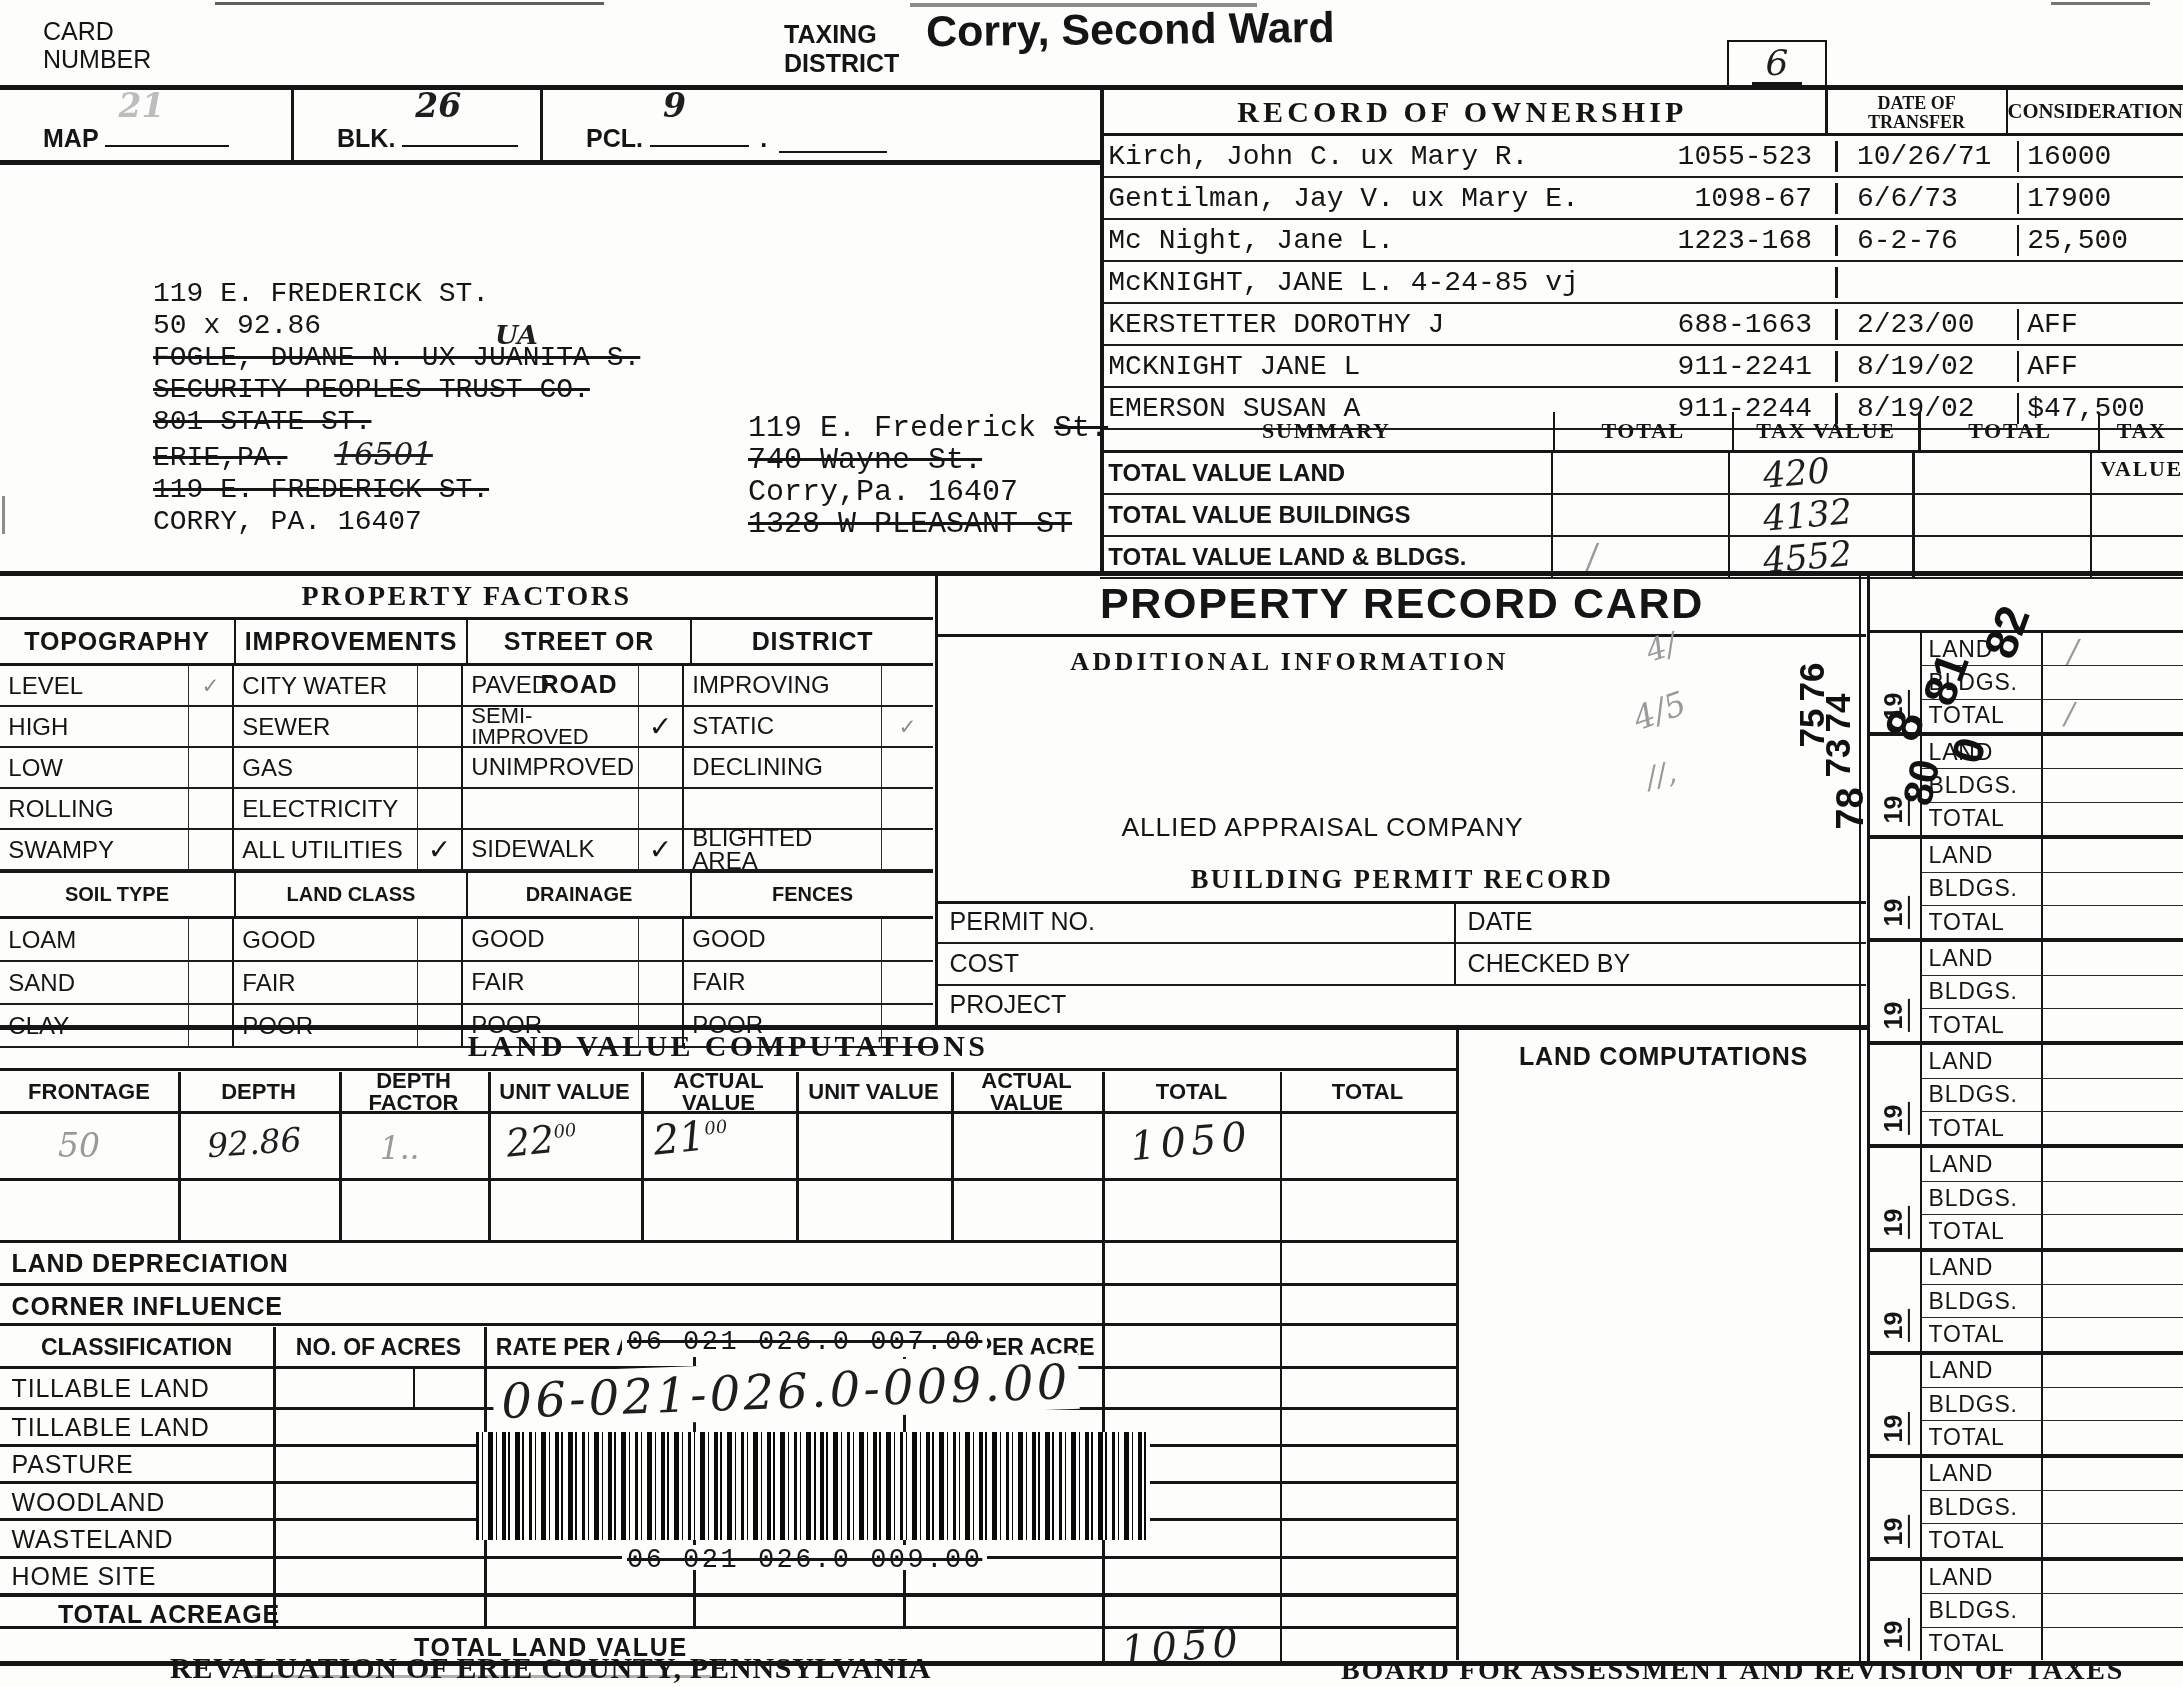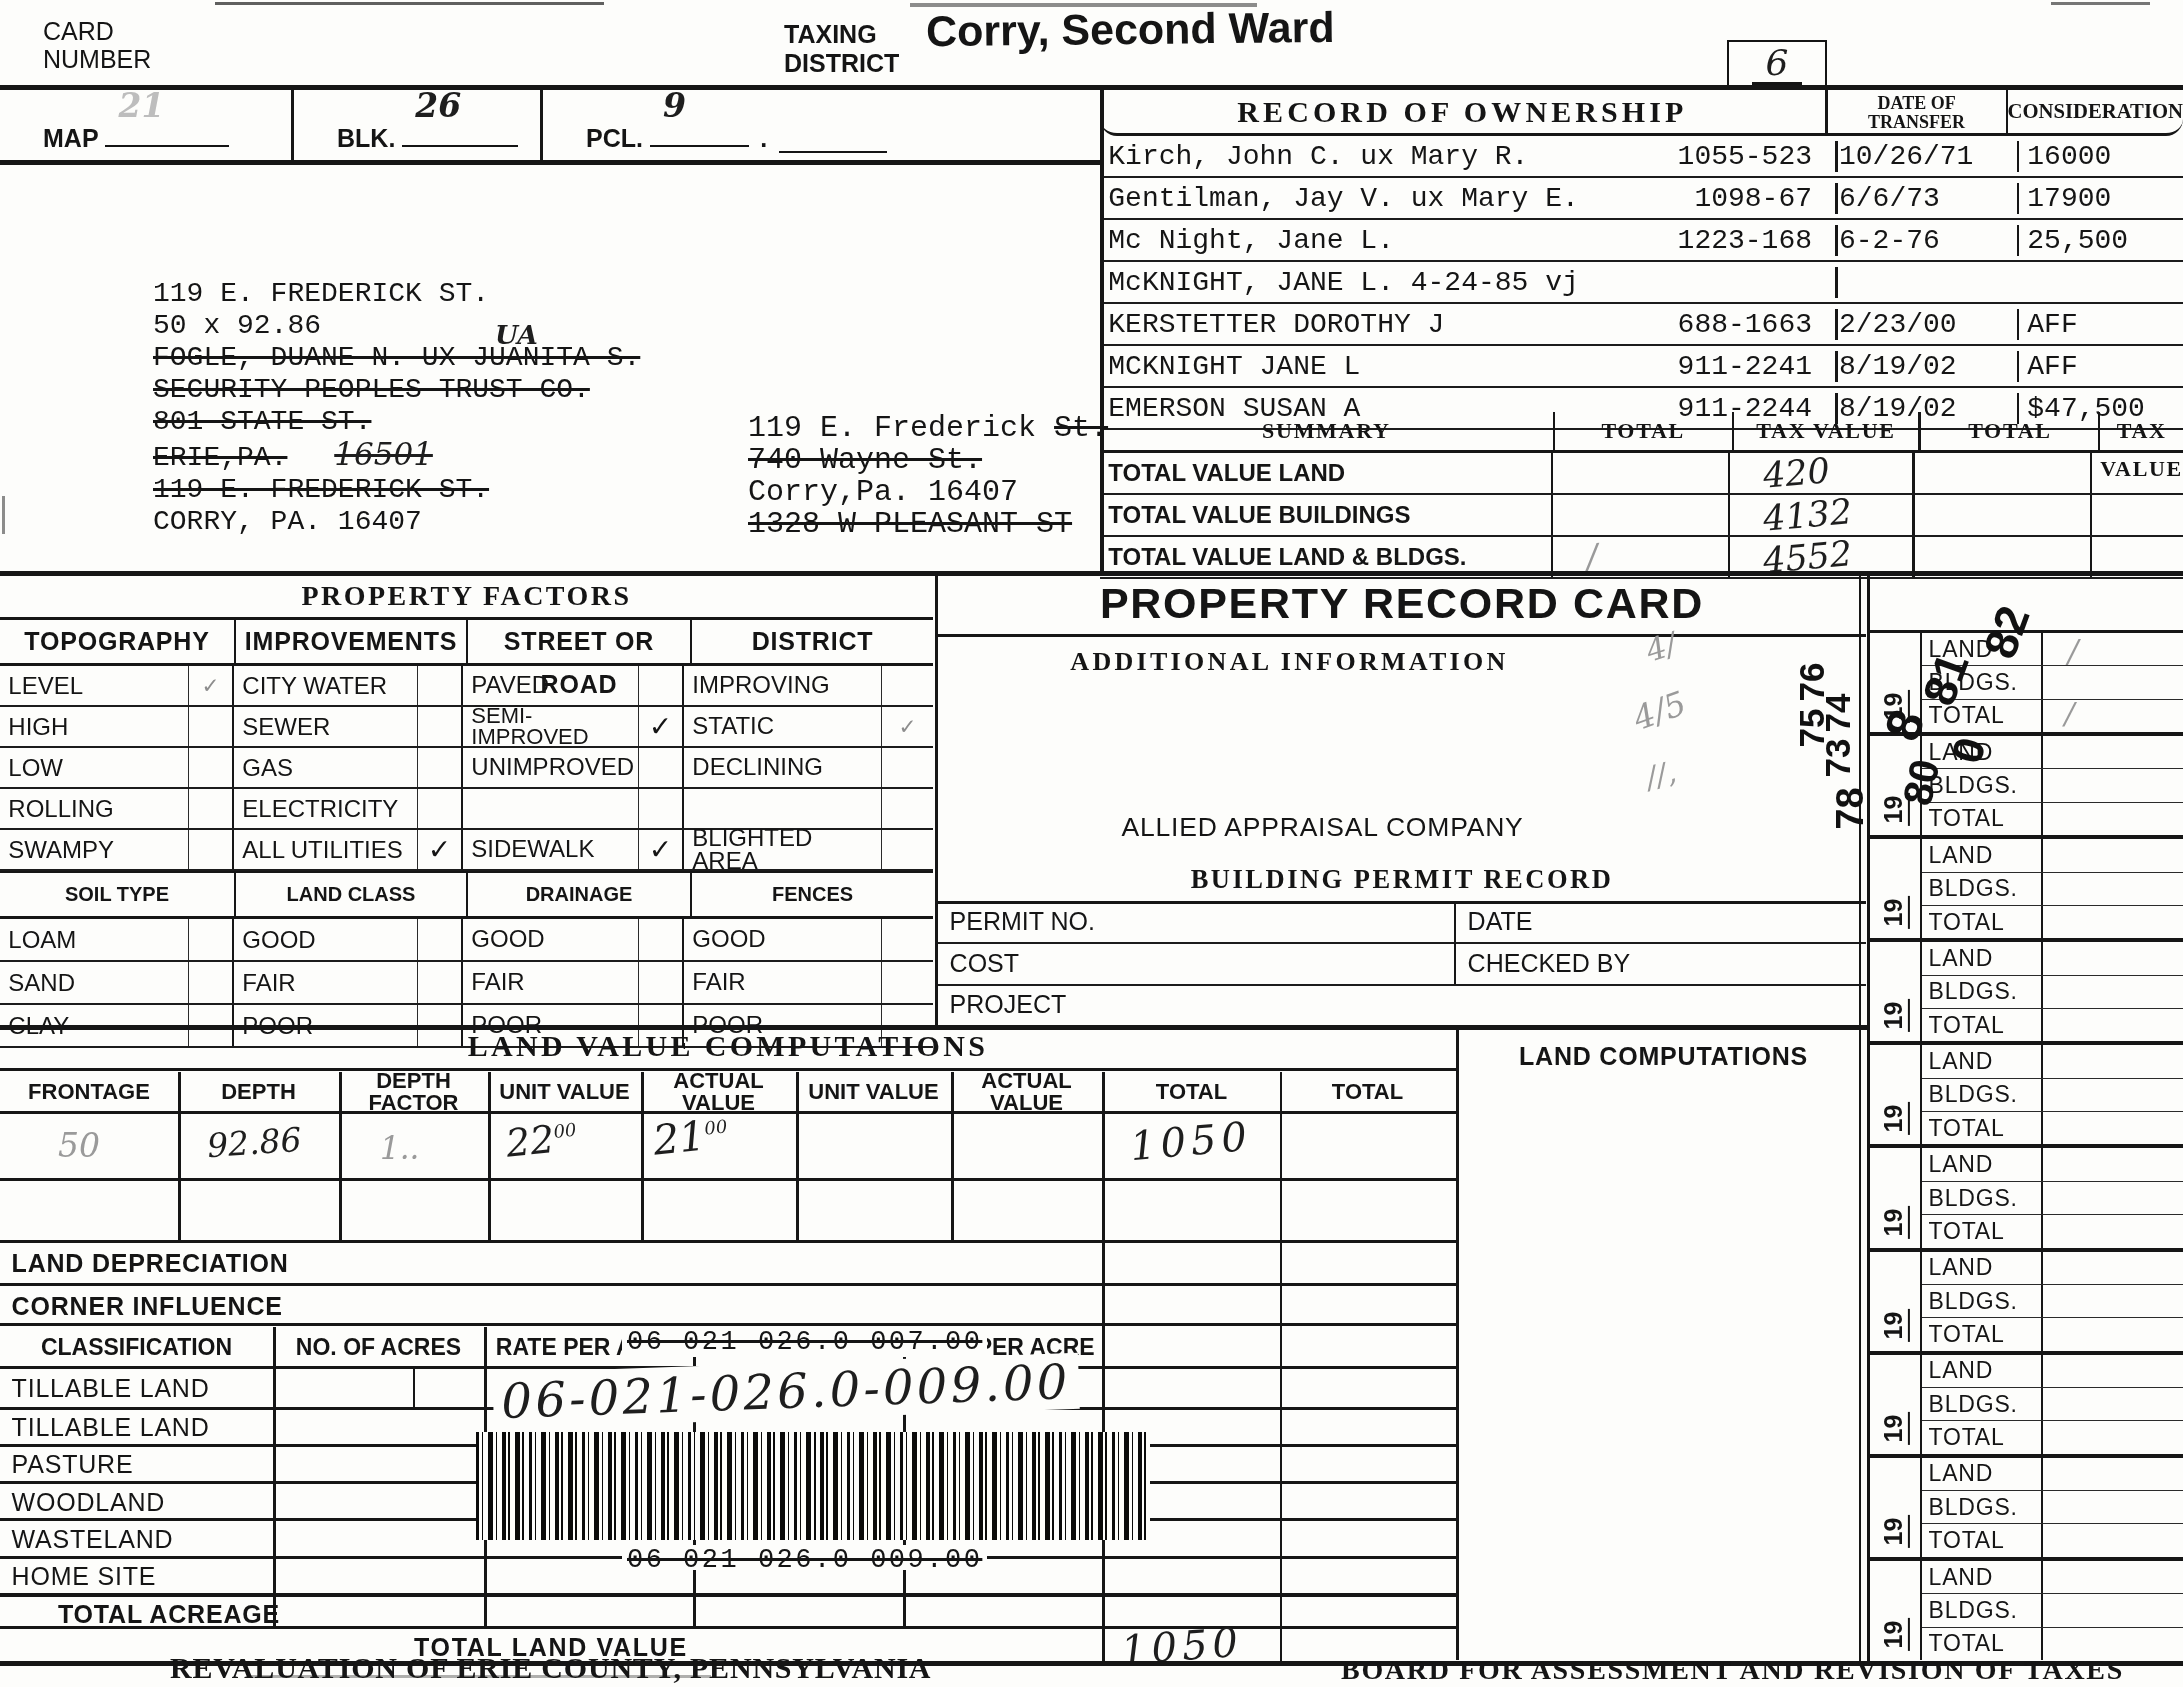--- a/index.html
+++ b/index.html
@@ -36,28 +36,28 @@
   #map-strip .c-pcl{flex:1;}
   .strip-val{position:relative;display:inline-block;}
   .strip-val .hw{position:absolute;left:20px;top:-38px;font-size:33px;}
 
   
   #owner-block{left:153px;top:278px;font-size:28px;line-height:32px;white-space:nowrap;}
   #mail-block{left:748px;top:412px;font-size:30px;line-height:32px;white-space:nowrap;}
 
   
   #own-panel{left:1100px;top:90px;width:1083px;height:322px;}
-  #own-head{display:flex;height:43px;border-bottom:3.3px solid #161616;border-radius:17px;}
+  #own-head{display:flex;height:43px;border-bottom:3.3px solid #161616;}
   #own-head .h1{width:738px;border-right:3.3px solid #161616;text-align:center;font-size:30px;letter-spacing:4.1px;line-height:43px;}
   #own-head .h2{width:181px;border-right:2.5px solid #161616;text-align:center;font-size:18px;line-height:1.05;padding-top:4.1px;}
   #own-head .h3{flex:1;text-align:center;font-size:20.7px;line-height:43px;letter-spacing:0px;}
   .own-row{display:flex;height:40px;border-bottom:2.5px solid #1c1c1c;font-size:28px;align-items:center;}
   .own-row .c1{width:738px;border-right:3.3px solid #161616;display:flex;padding-left:8.3px;box-sizing:border-box;}
   .own-row .c1 .bk{margin-left:auto;padding-right:23px;}
-  .own-row .c2{width:181px;border-right:2.5px solid #161616;padding-left:1px;box-sizing:border-box;}
+  .own-row .c2{width:181px;border-right:2.5px solid #161616;padding-left:19px;box-sizing:border-box;}
   .own-row .c3{flex:1;padding-left:8.3px;}
 
   
   #sum-panel{left:1100px;top:412px;width:1083px;height:159px;}
   #sum-head{display:flex;height:38px;border-bottom:3.3px solid #161616;font-family:"Liberation Serif",serif;font-weight:bold;}
   #sum-head div{text-align:center;font-size:22px;line-height:38px;letter-spacing:1.7px;}
   .sc1{width:453px;border-right:2.5px solid #161616;}
   .sc2{width:177px;border-right:2.5px solid #161616;}
   .sc3{width:185px;border-right:3.3px solid #161616;}
   .sc4{width:177px;border-right:2.5px solid #161616;}

